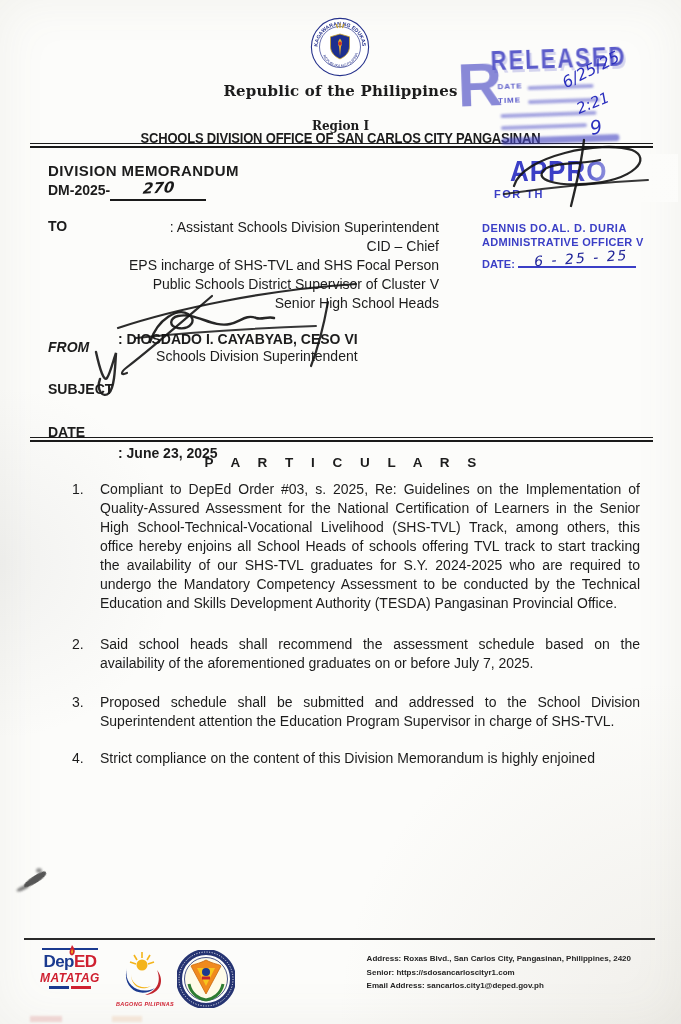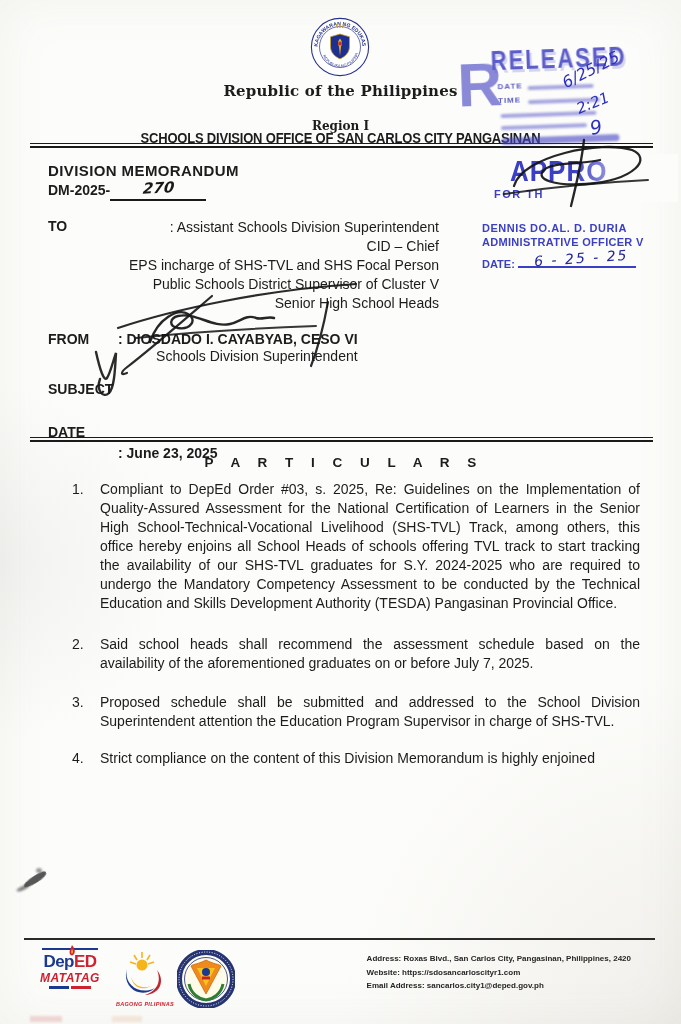--- a/index.html
+++ b/index.html
@@ -151,21 +151,21 @@
 
   <div class="abs f-label" style="top:218px;">TO</div>
   <div class="abs f-content" style="top:218px;">
     <div class="to-line first">: Assistant Schools Division Superintendent</div>
     <div class="to-line">CID – Chief</div>
     <div class="to-line">EPS incharge of SHS-TVL and SHS Focal Person</div>
     <div class="to-line">Public Schools District Supervisor of Cluster V</div>
     <div class="to-line">Senior High School Heads</div>
   </div>
 
-  <div class="abs f-label" style="top:331px;">FROM</div>
+  <div class="abs f-label" style="top:339px;font-style:italic;">FROM</div>
   <div class="abs f-content" style="top:331px;line-height:17px;">
     <div class="from-name">: DIOSDADO I. CAYABYAB, CESO VI</div>
     <div class="from-title">Schools Division Superintendent</div>
   </div>
 
   <svg class="abs" style="left:112px;top:276px;" width="250" height="118" viewBox="0 0 250 118">
     <path class="sig" stroke-width="2.2" d="M6,52 C60,34 150,14 244,8" opacity=".9"></path>
     <path class="sig" stroke-width="2.2" d="M100,20 C72,44 40,72 14,92 C9,96 8,100 15,97" opacity=".9"></path>
     <path class="sig" stroke-width="2.4" d="M38,66 C46,42 66,32 76,38 C86,44 78,54 66,52 C56,50 58,42 66,40 C84,36 100,52 118,48 C128,46 134,38 144,42 C150,44 156,40 162,42" opacity=".92"></path>
     <path class="sig" stroke-width="2" d="M24,62 C80,56 150,52 204,50" opacity=".85"></path>
@@ -253,20 +253,20 @@
       <path d="M12,34 C14,44 22,49 29,50 M46,34 C44,44 36,49 29,50" stroke="#2e7d32" stroke-width="3" fill="none"></path>
       <path d="M29,10 C36,14 42,14 44,16 L29,44 L14,16 C16,14 22,14 29,10 Z" fill="#f08a1d" stroke="#c96a10" stroke-width="0.8"></path>
       <path d="M20,18 L38,18 L29,36 Z" fill="#f6c51d"></path>
       <circle cx="29" cy="22" r="4" fill="#1b3a8f"></circle>
       <rect x="25" y="26.5" width="8" height="3" fill="#c2242d"></rect>
     </svg>
   </div>
 
   <div class="abs addr" style="top:952px;">
     <div>Address: Roxas Blvd., San Carlos City, Pangasinan, Philippines, 2420</div>
-    <div>Website: https://sdosancarloscityr1.com</div>
+    <div>Senior: https://sdosancarloscityr1.com</div>
     <div>Email Address: sancarlos.city1@deped.gov.ph</div>
   </div>
 
   <div class="abs bottom-smudge1"></div>
   <div class="abs bottom-smudge2"></div>
 
 </div>
 
 </body></html>

